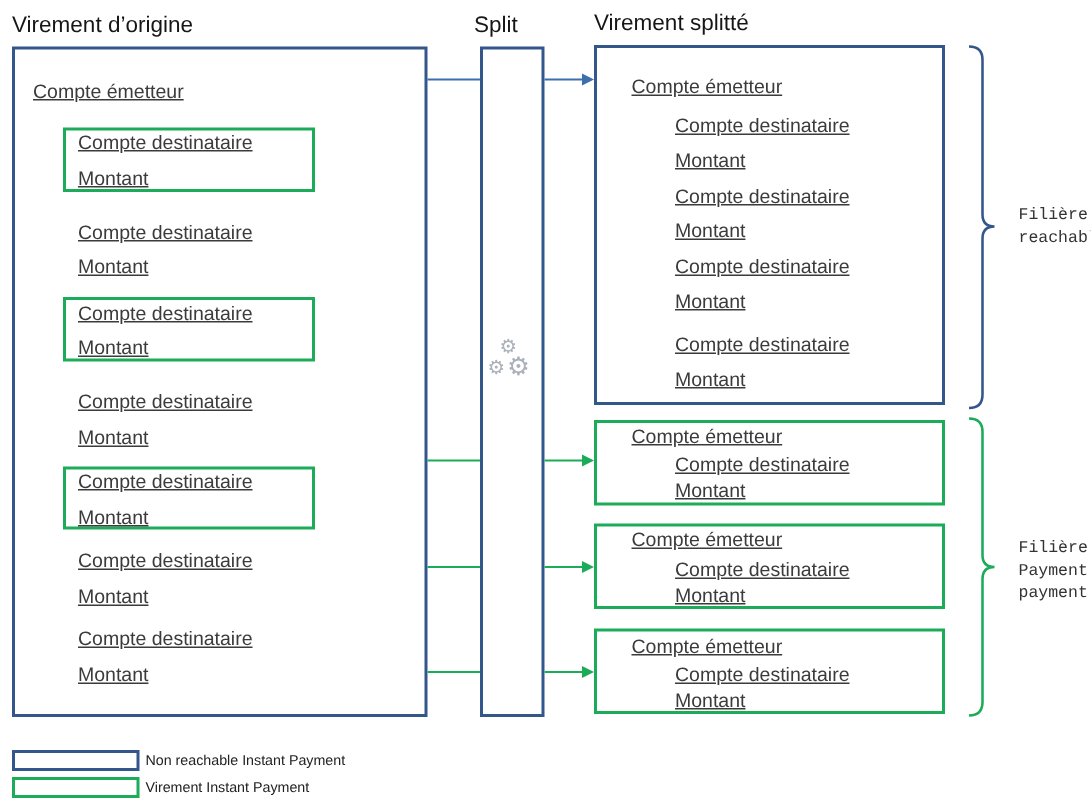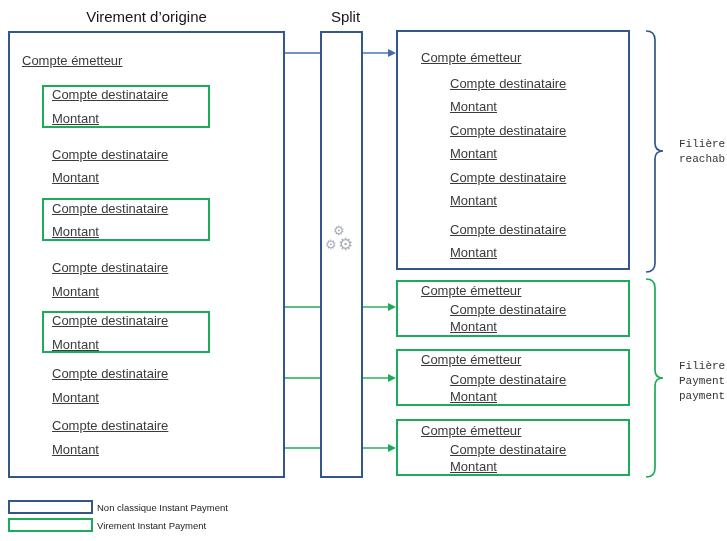--- a/index.html
+++ b/index.html
@@ -1,21 +1,21 @@
 <!DOCTYPE html>
 <html><head>
 <meta charset="utf-8">
 <style>
   html,body{margin:0;padding:0;background:#fff;}
   .canvas{
     position:relative;width:727px;height:541px;background:#ffffff;
     font-family:"Liberation Sans", sans-serif;overflow:hidden;
   }
   .title{
-    position:absolute;font-size:15px;color:#161616;text-align:center;white-space:nowrap;
+    position:absolute;font-size:15px;color:#161616;white-space:nowrap;
   }
   .box{position:absolute;background:#fff;box-sizing:border-box;}
   .blue-border{border:2px solid #33578a;}
   .green-border{border:2px solid #1cab59;}
   .txt{
     position:absolute;font-size:13px;line-height:13px;color:#3b3b3b;white-space:nowrap;text-decoration:underline;
   }
   .brace-label{
     position:absolute;font-size:11px;line-height:15px;color:#333;white-space:nowrap;font-family:Liberation Mono, monospace;
   }
@@ -26,21 +26,22 @@
     position:absolute;color:#aab1ba;line-height:1;
   }
   svg.overlay{position:absolute;left:0;top:0;pointer-events:none;}
 </style>
 </head>
 <body>
 
 <div class="canvas">
 
   <div class="title" style="left:8px;top:8px;width:277px;">Virement d’origine</div>
-  <div class="title" style="left:304px;top:8px;width:83px;">Split</div>
+  <div class="title" style="left:316px;top:8px;width:83px;">Split</div>
+  <div class="title" style="left:396px;top:7px;width:234px;">Virement splitté</div>
 
   <div class="box blue-border" style="left:8px;top:31px;width:277px;height:447px;"></div>
   <div class="txt" style="left:22px;top:54px;">Compte émetteur</div>
 
   <div class="box green-border" style="left:42px;top:85px;width:168px;height:43px;"></div>
   <div class="box green-border" style="left:42px;top:198px;width:168px;height:43px;"></div>
   <div class="box green-border" style="left:42px;top:311px;width:168px;height:42px;"></div>
 
   <div class="txt" style="left:52px;top:88px;">Compte destinataire</div>
   <div class="txt" style="left:52px;top:112px;">Montant</div>
@@ -115,17 +116,17 @@
     <div>Filière</div>
     <div>reachable</div>
   </div>
   <div class="brace-label" style="left:679px;top:359px;">
     <div>Filière</div>
     <div>Payment</div>
     <div>payment</div>
   </div>
 
   <div class="box blue-border" style="left:8px;top:500px;width:85px;height:14px;"></div>
-  <div class="legend-label" style="left:97px;top:502px;">Non classique Instant Payment</div>
+  <div class="legend-label" style="left:97px;top:502px;">Non reachable Instant Payment</div>
   <div class="box green-border" style="left:8px;top:518px;width:85px;height:14px;"></div>
   <div class="legend-label" style="left:97px;top:520px;">Virement Instant Payment</div>
 
 </div>
 
 </body></html>

